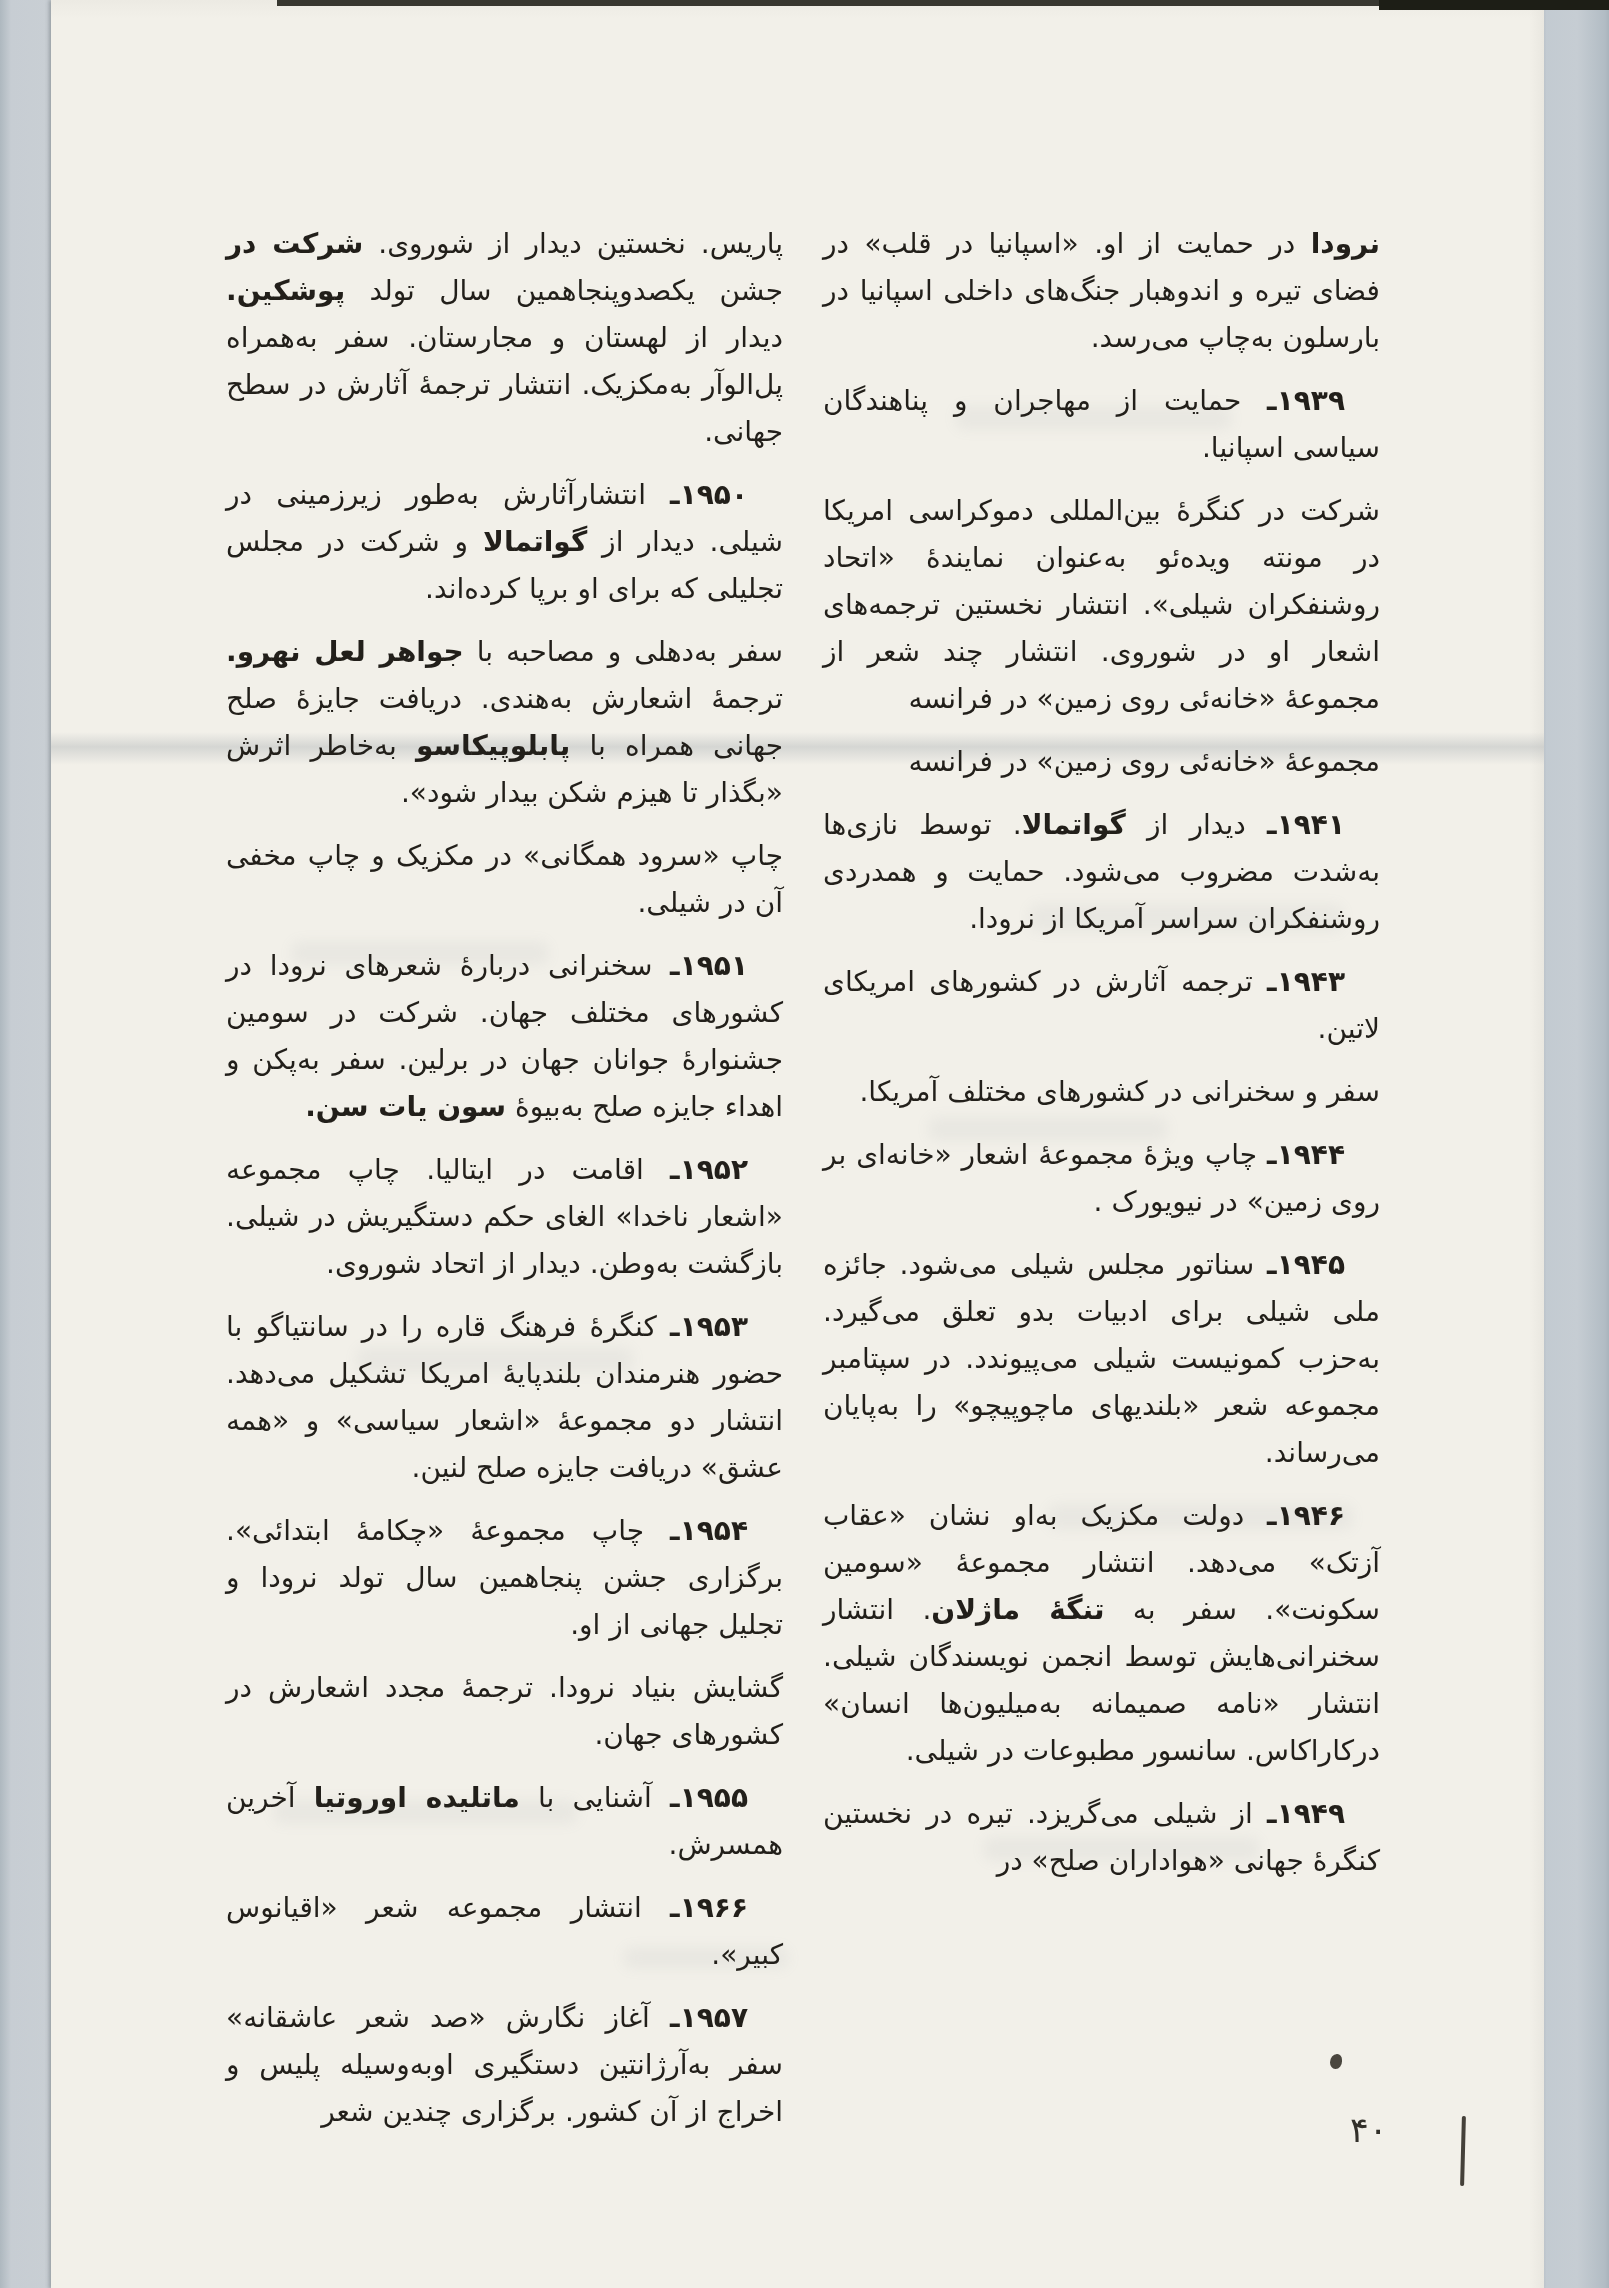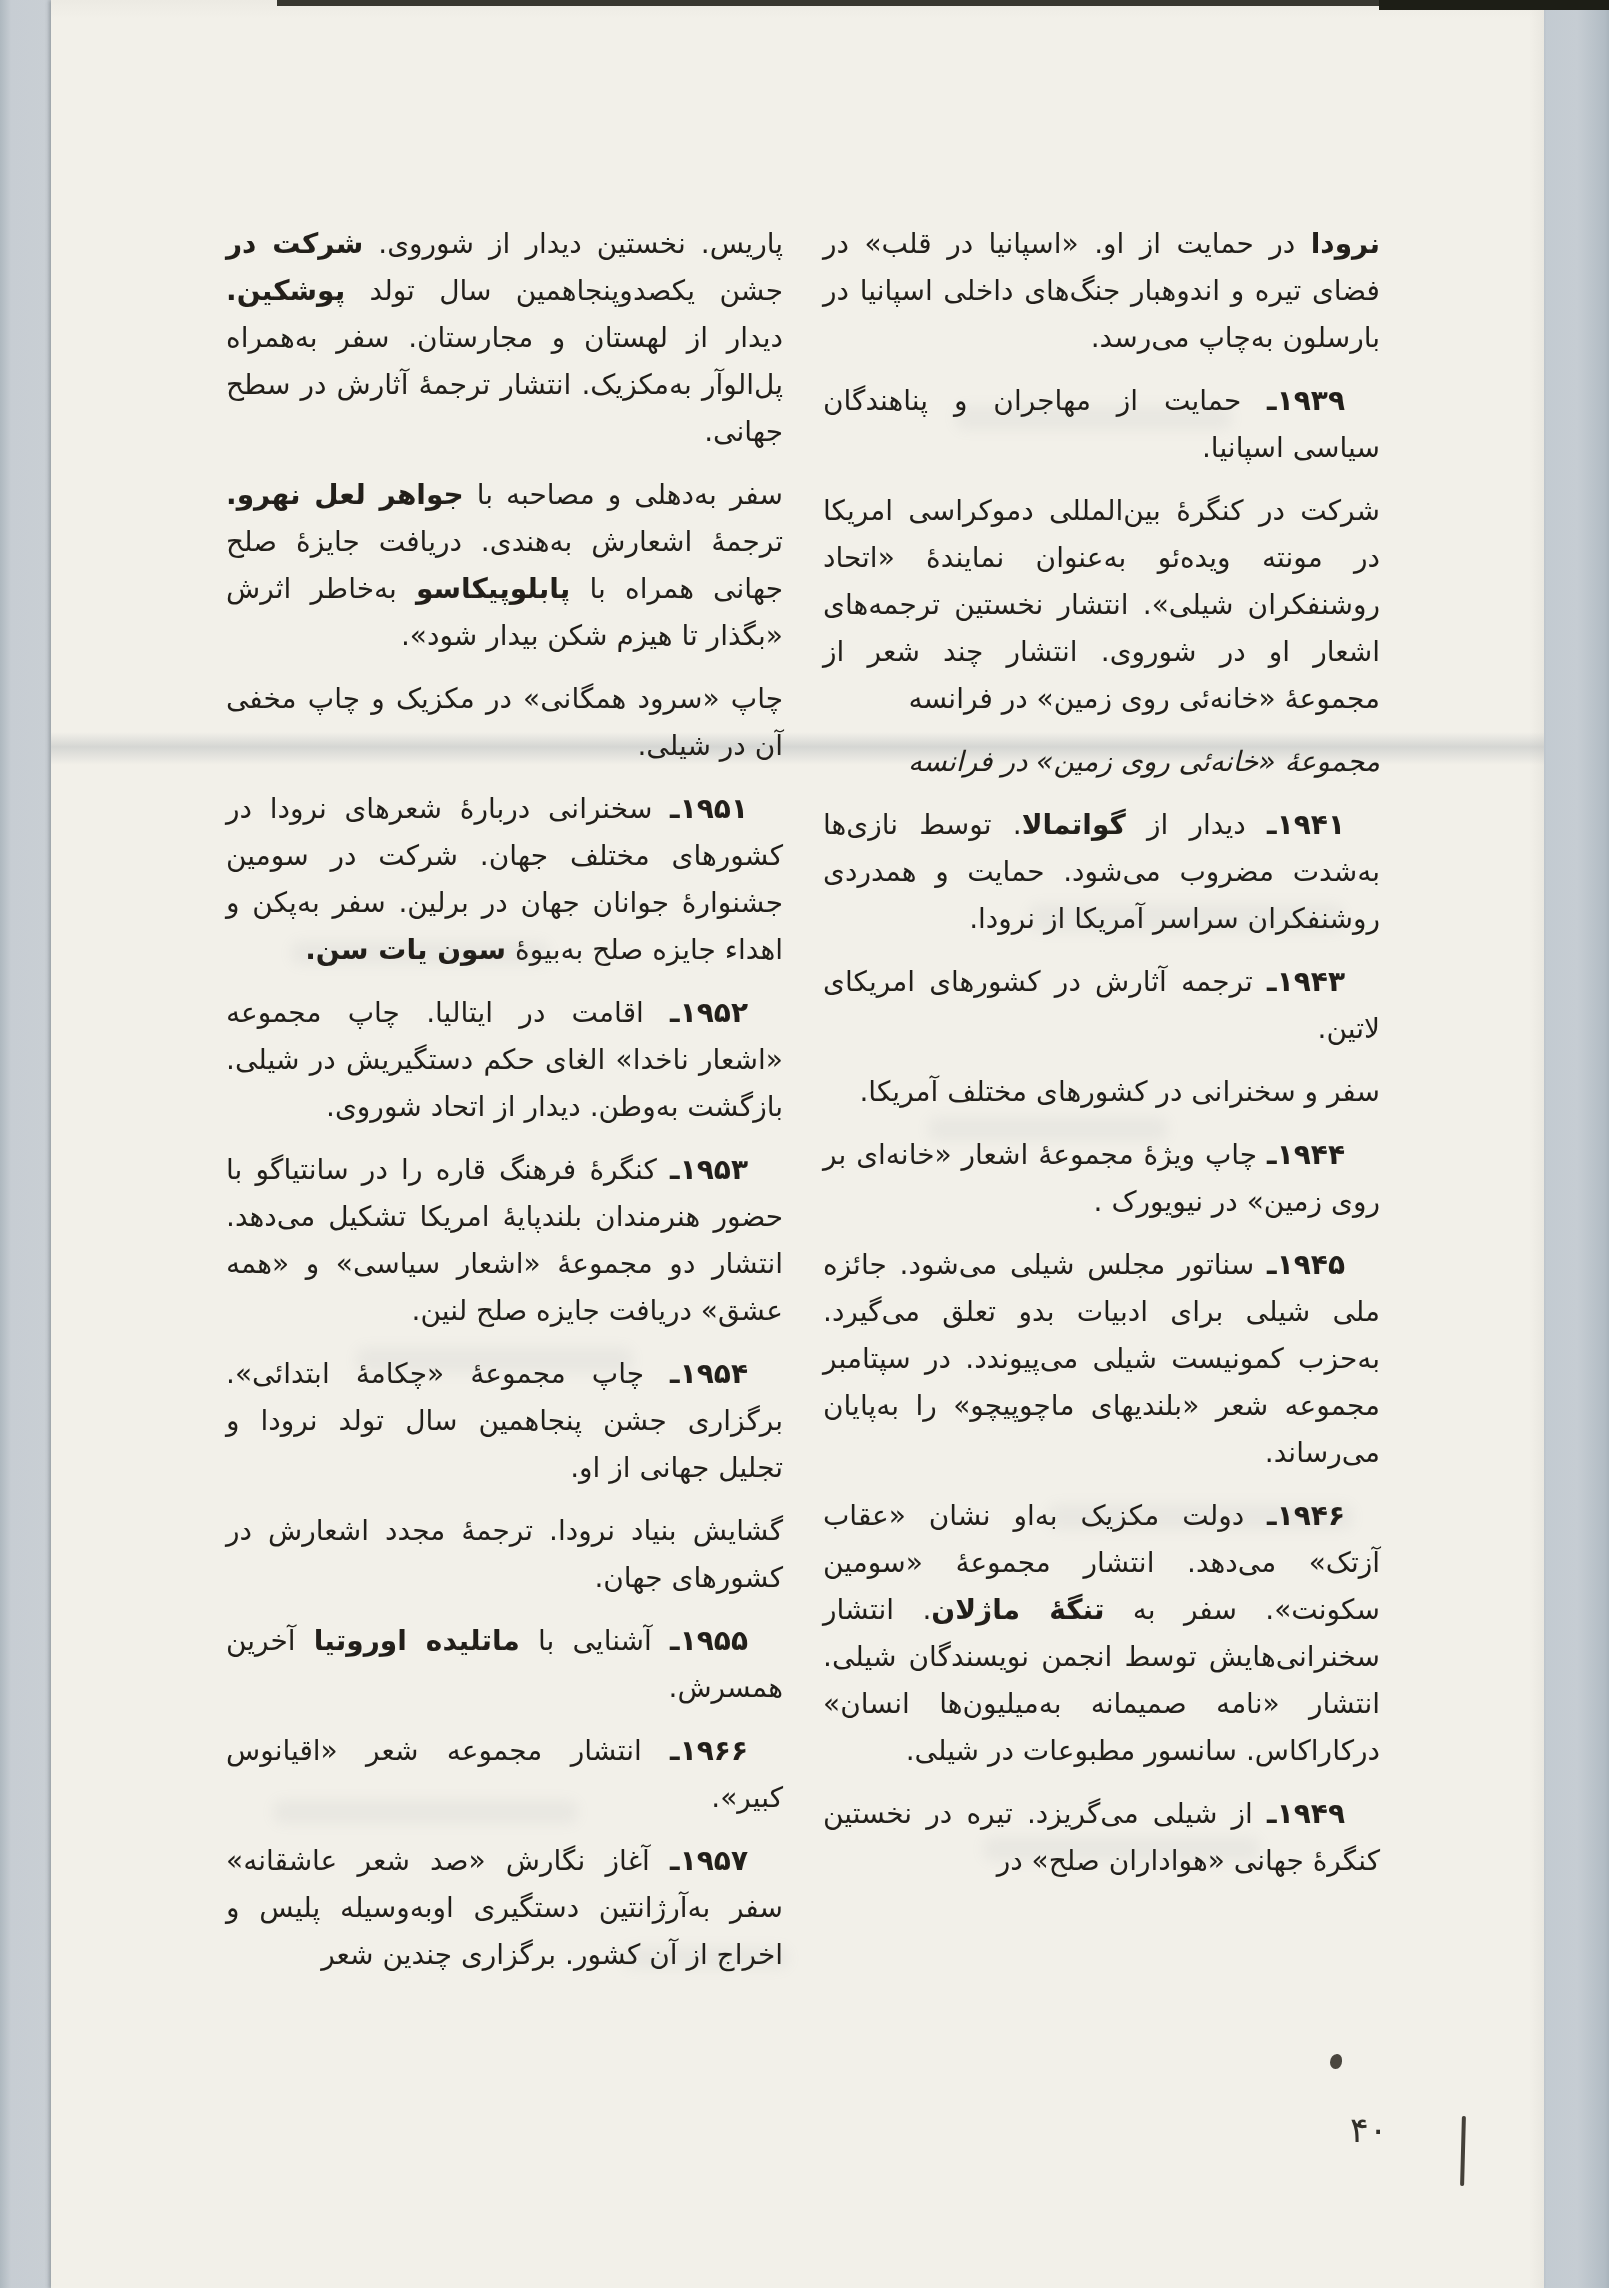--- a/index.html
+++ b/index.html
@@ -56,21 +56,21 @@
     direction:rtl;
     text-align:justify;
     font-size:28px;line-height:47px;
     color:#221f1a;
     letter-spacing:0;
   }
   .col-right{right:148px;}
   .col-left{left:159px;}
   .col p{margin:16px;padding:0;}
   .col p.indent{text-indent:35px;}
-  .col p.gap{margin-top:13px;font-style:italic;}
+  .col p.gap{margin-top:13px;}
   .col b{font-weight:bold;}
   .page-number{
     position:absolute;left:1299px;top:2110px;
     font-size:35px;font-weight:normal;color:#32302a;
     direction:rtl;
   }
   .mark-vline{
     position:absolute;left:1410px;top:2116px;width:3.7px;height:70px;
     background:#45413a;border-radius:1.8px;transform:rotate(1.5deg);
   }
@@ -106,20 +106,21 @@
         <p class="indent "><b>۱۹۴۱ـ</b><span> دیدار از </span><b>گواتمالا</b><span>. توسط نازی‌ها به‌شدت مضروب می‌شود. حمایت و همدردی روشنفکران سراسر آمریکا از نرودا.</span></p>
         <p class="indent "><b>۱۹۴۳ـ</b><span> ترجمه آثارش در کشورهای امریکای لاتین.</span></p>
         <p class=""><span>سفر و سخنرانی در کشورهای مختلف آمریکا.</span></p>
         <p class="indent "><b>۱۹۴۴ـ</b><span> چاپ ویژهٔ مجموعهٔ اشعار «خانه‌ای بر روی زمین» در نیویورک .</span></p>
         <p class="indent "><b>۱۹۴۵ـ</b><span> سناتور مجلس شیلی می‌شود. جائزه ملی شیلی برای ادبیات بدو تعلق می‌گیرد. به‌حزب کمونیست شیلی می‌پیوندد. در سپتامبر مجموعه شعر «بلندیهای ماچوپیچو» را به‌پایان می‌رساند.</span></p>
         <p class="indent "><b>۱۹۴۶ـ</b><span> دولت مکزیک به‌او نشان «عقاب آزتک» می‌دهد. انتشار مجموعهٔ «سومین سکونت». سفر به </span><b>تنگهٔ ماژلان</b><span>. انتشار سخنرانی‌هایش توسط انجمن نویسندگان شیلی. انتشار «نامه صمیمانه به‌میلیون‌ها انسان» درکاراکاس. سانسور مطبوعات در شیلی.</span></p>
         <p class="indent "><b>۱۹۴۹ـ</b><span> از شیلی می‌گریزد. تیره در نخستین کنگرهٔ جهانی «هواداران صلح» در</span></p>
       </div>
     <div class="col col-left">
         <p class=""><span>پاریس. نخستین دیدار از شوروی. </span><b>شرکت در</b><span> جشن یکصدوپنجاهمین سال تولد </span><b>پوشکین.</b><span> دیدار از لهستان و مجارستان. سفر به‌همراه پل‌الوآر به‌مکزیک. انتشار ترجمهٔ آثارش در سطح جهانی.</span></p>
+        <p class="indent "><b>۱۹۵۰ـ</b><span> انتشارآثارش به‌طور زیرزمینی در شیلی. دیدار از </span><b>گواتمالا</b><span> و شرکت در مجلس تجلیلی که برای او برپا کرده‌اند.</span></p>
         <p class=""><span>سفر به‌دهلی و مصاحبه با </span><b>جواهر لعل نهرو.</b><span> ترجمهٔ اشعارش به‌هندی. دریافت جایزهٔ صلح جهانی همراه با </span><b>پابلوپیکاسو</b><span> به‌خاطر اثرش «بگذار تا هیزم شکن بیدار شود».</span></p>
         <p class=""><span>چاپ «سرود همگانی» در مکزیک و چاپ مخفی آن در شیلی.</span></p>
         <p class="indent "><b>۱۹۵۱ـ</b><span> سخنرانی دربارهٔ شعرهای نرودا در کشورهای مختلف جهان. شرکت در سومین جشنوارهٔ جوانان جهان در برلین. سفر به‌پکن و اهداء جایزه صلح به‌بیوهٔ </span><b>سون یات سن.</b></p>
         <p class="indent "><b>۱۹۵۲ـ</b><span> اقامت در ایتالیا. چاپ مجموعه «اشعار ناخدا» الغای حکم دستگیریش در شیلی. بازگشت به‌وطن. دیدار از اتحاد شوروی.</span></p>
         <p class="indent "><b>۱۹۵۳ـ</b><span> کنگرهٔ فرهنگ قاره را در سانتیاگو با حضور هنرمندان بلندپایهٔ امریکا تشکیل می‌دهد. انتشار دو مجموعهٔ «اشعار سیاسی» و «همه عشق» دریافت جایزه صلح لنین.</span></p>
         <p class="indent "><b>۱۹۵۴ـ</b><span> چاپ مجموعهٔ «چکامهٔ ابتدائی». برگزاری جشن پنجاهمین سال تولد نرودا و تجلیل جهانی از او.</span></p>
         <p class=""><span>گشایش بنیاد نرودا. ترجمهٔ مجدد اشعارش در کشورهای جهان.</span></p>
         <p class="indent "><b>۱۹۵۵ـ</b><span> آشنایی با </span><b>ماتلیده اوروتیا</b><span> آخرین همسرش.</span></p>
         <p class="indent "><b>۱۹۶۶ـ</b><span> انتشار مجموعه شعر «اقیانوس کبیر».</span></p>
         <p class="indent "><b>۱۹۵۷ـ</b><span> آغاز نگارش «صد شعر عاشقانه» سفر به‌آرژانتین دستگیری اوبه‌وسیله پلیس و اخراج از آن کشور. برگزاری چندین شعر</span></p>

